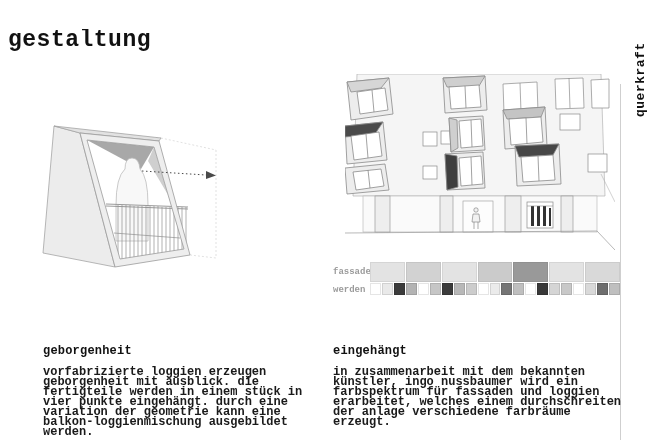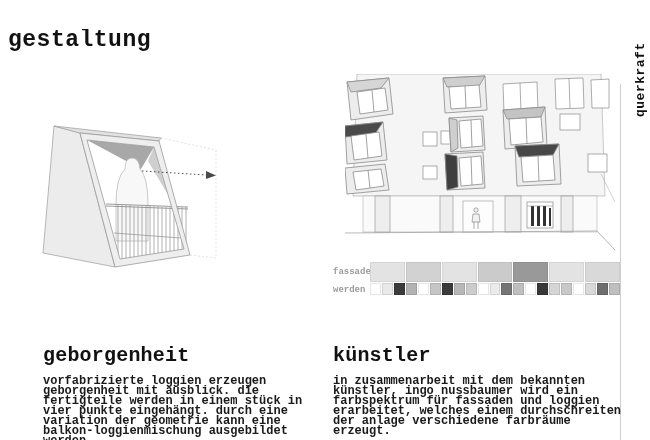--- a/index.html
+++ b/index.html
@@ -28,21 +28,21 @@
   .swatches{position:absolute;left:370px;width:250px;display:flex;gap:1px;}
   .fass-row{top:233px;height:20px;}
   .logg-row{top:254px;height:12px;}
   .sw-f{flex:1;height:100%;box-shadow:inset 0 0 0 1px rgba(0,0,0,0.06);}
   .sw-l{flex:1;height:100%;box-shadow:inset 0 0 0 1px rgba(0,0,0,0.10);}
 
   
   .sec{position:absolute;top:315px;}
   .sec.left{left:43px;width:278px;}
   .sec.right{left:333px;width:302px;}
-  .sec h2{margin:0 0 9px 0;font-size:20px;font-weight:800;letter-spacing:0.2px;}
+  .sec h2{margin:0 0 9px 0;font-size:12px;font-weight:800;letter-spacing:0.2px;}
   .sec p{margin:0;font-size:12px;font-weight:700;line-height:10px;color:#1a1a1a;}
 
   
   .footer{position:absolute;left:481px;top:414px;width:163px;}
   .footer .rule{height:1px;background:#8a8a8a;}
   .footer .row{display:flex;justify-content:space-between;align-items:center;padding:2px 1px 2px 5px;}
   .footer .row .lbl{font-size:7px;font-weight:700;}
   .footer .row .date{font-size:7px;font-weight:800;}
   .footer .note{text-align:right;font-size:5px;font-weight:700;color:#777;margin-top:1px;padding-right:2px;}
 
@@ -235,21 +235,21 @@
       <div class="sw-l" style="background: rgb(217, 217, 217);"></div>
       <div class="sw-l" style="background: rgb(110, 110, 110);"></div>
       <div class="sw-l" style="background: rgb(191, 191, 191);"></div>
     </div>
 
   <div class="sec left">
     <h2>geborgenheit</h2>
     <p>vorfabrizierte loggien erzeugen geborgenheit mit ausblick. die fertigteile werden in einem stück in vier punkte eingehängt. durch eine variation der geometrie kann eine balkon-loggienmischung ausgebildet werden.</p>
   </div>
   <div class="sec right">
-    <h2>künstler</h2>
+    <h2>eingehängt</h2>
     <p>in zusammenarbeit mit dem bekannten künstler, ingo nussbaumer wird ein farbspektrum für fassaden und loggien erarbeitet, welches einem durchschreiten der anlage verschiedene farbräume erzeugt.</p>
   </div>
 
   <div class="footer">
     <div class="rule"></div>
     <div class="row">
       <span class="lbl">hak präsentation</span>
       <span class="date">14.09.2021</span>
     </div>
     <div class="rule"></div>

